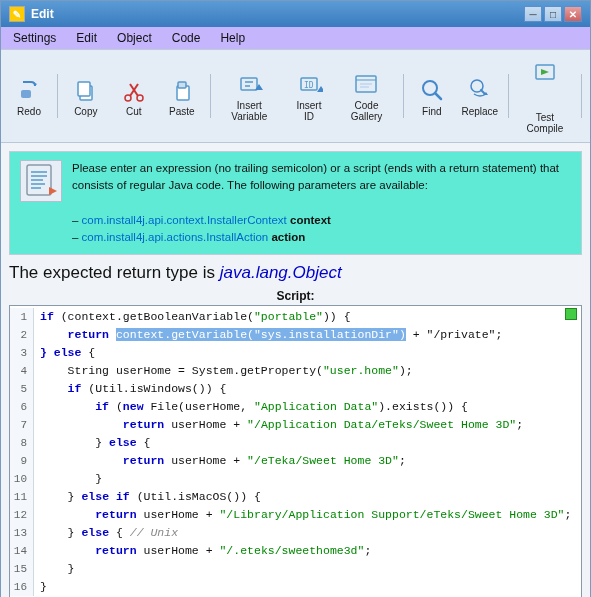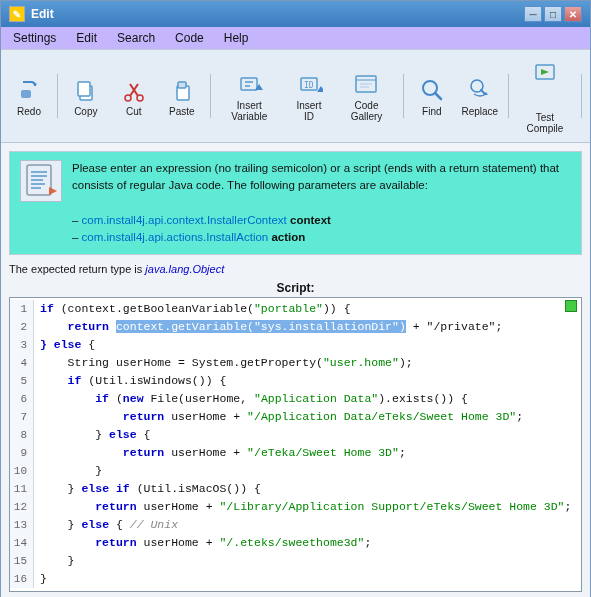--- a/index.html
+++ b/index.html
@@ -139,21 +139,21 @@
       line-height: 1.5;
       color: #111;
     }
     .info-text .link {
       color: #0066cc;
       text-decoration: none;
     }
     .info-text .bold { font-weight: bold; }
     .return-type {
       margin: 4px 8px 6px 8px;
-      font-size: 11px;
+      font-size: 17px;
       color: #111;
     }
     .return-type .java-link {
       color: #0000cc;
       text-decoration: none;
       font-style: italic;
     }
     .script-label {
       margin: 0 8px 2px 8px;
       font-size: 12px;
@@ -247,21 +247,21 @@
     <div class="title-bar-controls">
       <button class="title-btn">─</button>
       <button class="title-btn">□</button>
       <button class="title-btn close">✕</button>
     </div>
   </div>
 
   <div class="menu-bar">
     <span class="menu-item">Settings</span>
     <span class="menu-item">Edit</span>
-    <span class="menu-item">Search</span>
+    <span class="menu-item">Object</span>
     <span class="menu-item">Code</span>
     <span class="menu-item">Help</span>
   </div>
 
   <div class="toolbar">
 
 
     <button class="toolbar-btn">
       <div class="toolbar-icon">
         <svg width="28" height="28" viewBox="0 0 28 28">

